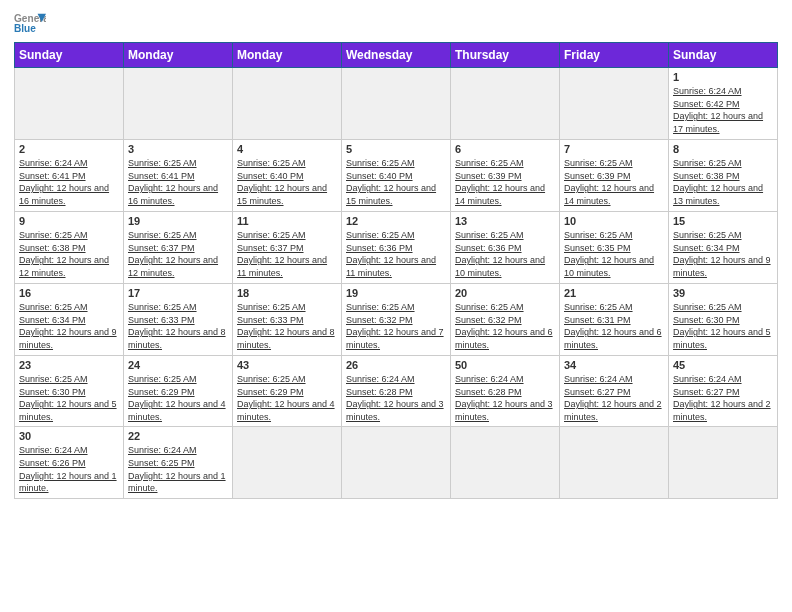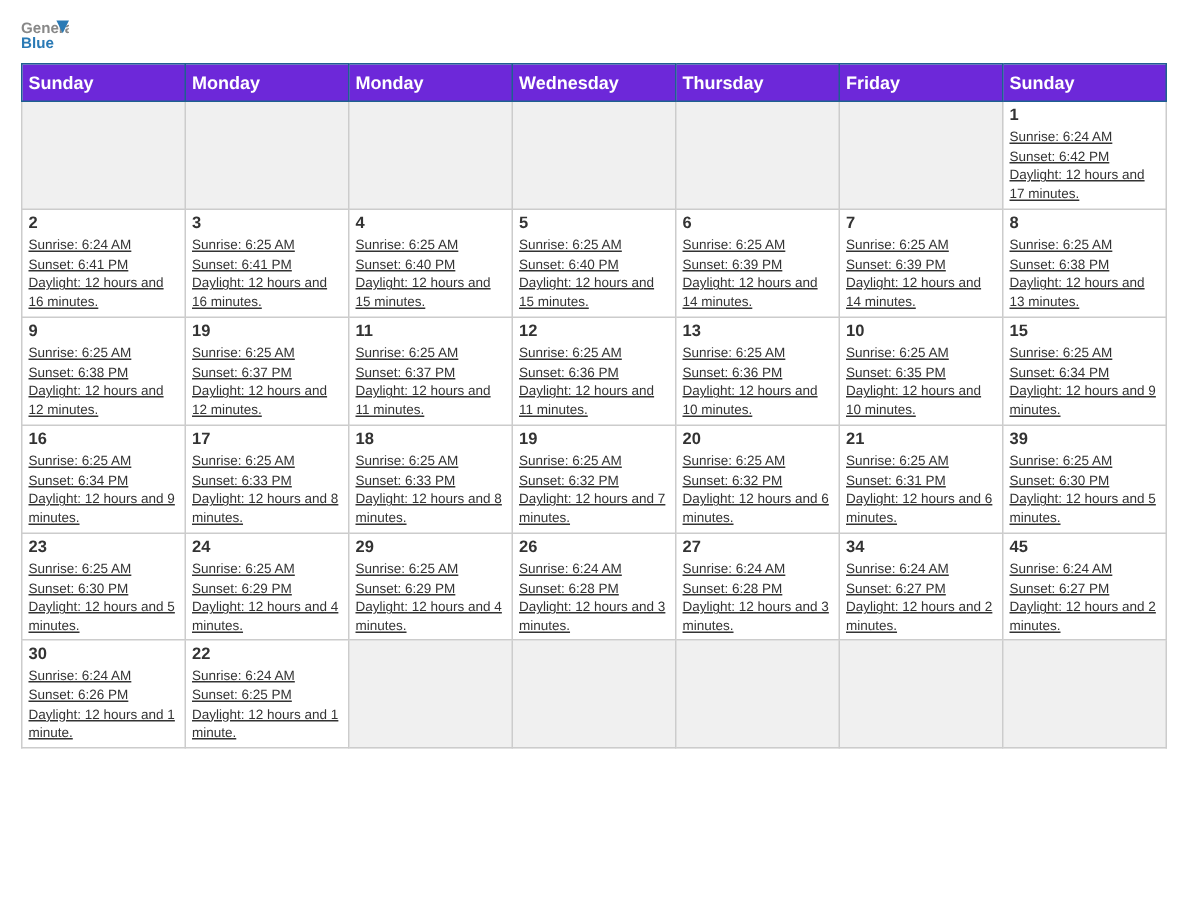--- a/index.html
+++ b/index.html
@@ -271,33 +271,33 @@
 Sunset: 6:30 PM
 Daylight: 12 hours and 5 minutes.</div>
           </td>
           <td>
             <span class="day-number">24</span>
             <div class="day-info" style="white-space: pre-line;">Sunrise: 6:25 AM
 Sunset: 6:29 PM
 Daylight: 12 hours and 4 minutes.</div>
           </td>
           <td>
-            <span class="day-number">29</span>
+            <span class="day-number">43</span>
             <div class="day-info" style="white-space: pre-line;">Sunrise: 6:25 AM
 Sunset: 6:29 PM
 Daylight: 12 hours and 4 minutes.</div>
           </td>
           <td>
             <span class="day-number">26</span>
             <div class="day-info" style="white-space: pre-line;">Sunrise: 6:24 AM
 Sunset: 6:28 PM
 Daylight: 12 hours and 3 minutes.</div>
           </td>
           <td>
-            <span class="day-number">27</span>
+            <span class="day-number">50</span>
             <div class="day-info" style="white-space: pre-line;">Sunrise: 6:24 AM
 Sunset: 6:28 PM
 Daylight: 12 hours and 3 minutes.</div>
           </td>
           <td>
             <span class="day-number">34</span>
             <div class="day-info" style="white-space: pre-line;">Sunrise: 6:24 AM
 Sunset: 6:27 PM
 Daylight: 12 hours and 2 minutes.</div>
           </td>

